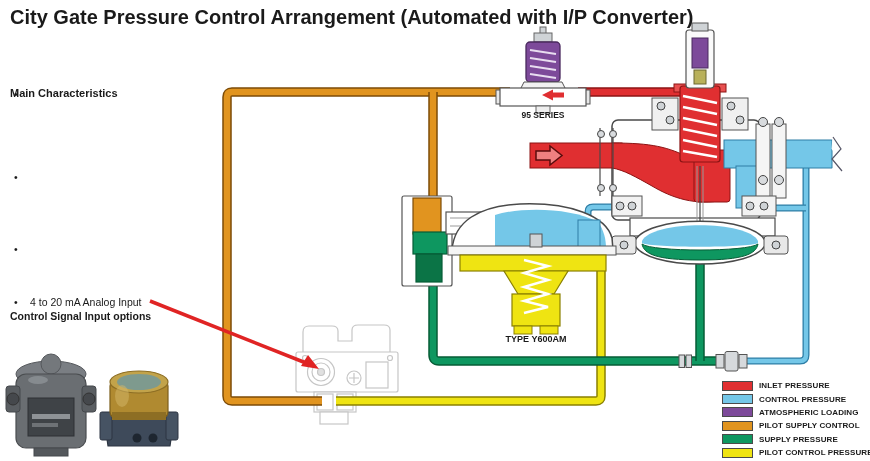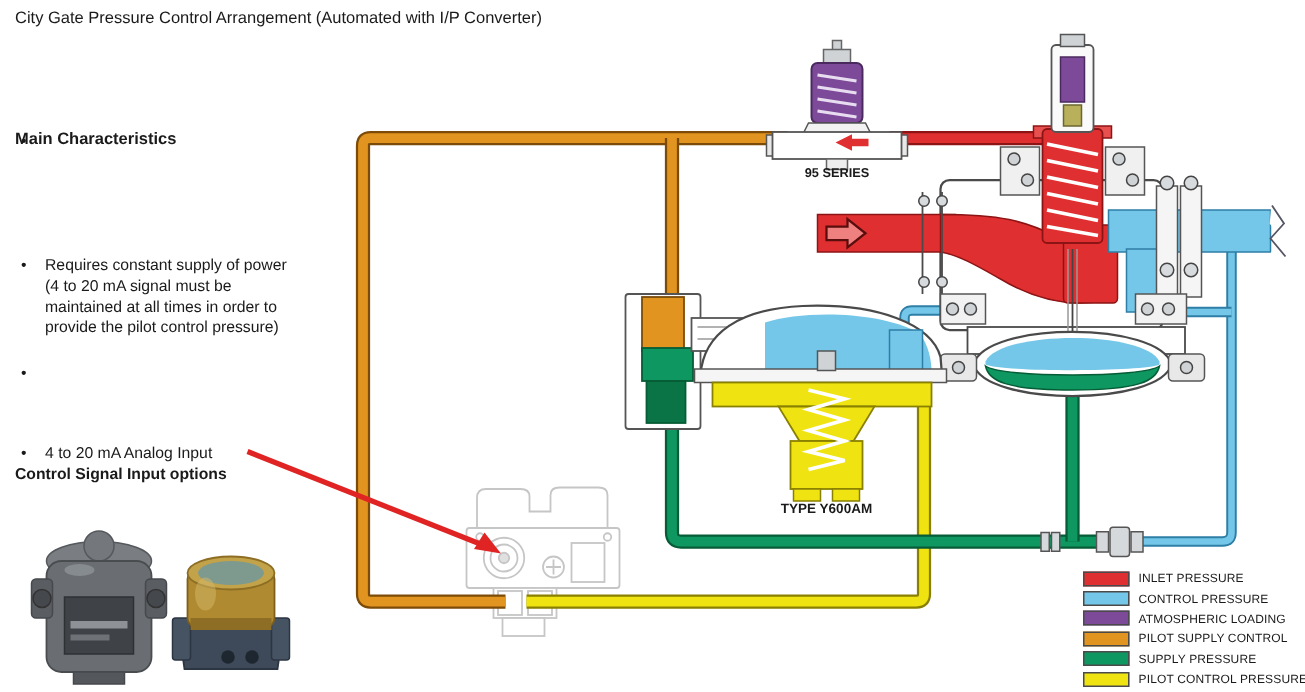--- a/index.html
+++ b/index.html
@@ -1,29 +1,29 @@
 <!DOCTYPE html>
 <html style="--inlet: #e02f31; --outlet: #74c7e8; --atmospheric: #7d4a9a; --pilot_supply: #e1941f; --loading: #0e9760; --pilot_control: #efe412;"><head>
 <meta charset="utf-8">
 <style>
   html,body{margin:0;padding:0;background:#fff;}
   body{width:870px;height:461px;position:relative;overflow:hidden;
        font-family:"Liberation Sans",sans-serif;color:#1a1a1a;}
   .abs{position:absolute;}
-  #title{left:10px;top:6px;font-size:11px;font-weight:normal;white-space:nowrap;}
+  #title{left:10px;top:6px;font-size:20px;font-weight:bold;white-space:nowrap;}
   .side-head{font-size:11px;font-weight:bold;margin-top:29px;}
   .bullet{display:flex;font-size:10.5px;line-height:13.8px;width:182px;}
   .bullet .dot{width:16px;flex:none;padding-left:4px;}
-  #svgwrap{left:0;top:0;width:771px;height:461px;padding-left:15px;}
+  #svgwrap{left:0;top:0;width:771px;height:461px;}
   svg{display:block;}
   svg text{font-family:"Liberation Sans",sans-serif;font-weight:bold;fill:#1a1a1a;}
   .legend{left:722px;top:379px;}
   .legend-row{display:flex;align-items:center;height:13.4px;}
   .swatch{width:29px;height:8px;border:1.5px solid #4a4a4a;flex:none;}
-  .legend-label{font-size:8px;font-weight:normal;margin-left:6px;white-space:nowrap;letter-spacing:.1px;}
+  .legend-label{font-size:8px;font-weight:bold;margin-left:6px;white-space:nowrap;letter-spacing:.1px;}
 </style>
 </head>
 <body>
 
 <div id="svgwrap" class="abs">
 <svg width="870" height="461" viewBox="0 0 870 461" xmlns="http://www.w3.org/2000/svg">
 
   <g stroke="#c6c6c6" fill="#ffffff" stroke-width="1.2">
     <path d="M303,352 L303,332 Q303,326 309,326 L332,326 Q338,326 338,331 L338,341 L352,341 L352,330 Q352,325 358,325 L384,325 Q390,325 390,330 L390,352"></path>
     <rect x="296" y="352" width="102" height="40" rx="2"></rect>
@@ -241,21 +241,20 @@
 
 <div id="title" class="abs">City Gate Pressure Control Arrangement (Automated with I/P Converter)</div>
 
 <div class="abs side-head" style="left:10px;top:58px;">Main Characteristics</div>
 
 <div class="abs bullet" style="left:10px;top:88px;">
   <span class="dot">•</span>
 </div>
 <div class="abs bullet" style="left:10px;top:171px;">
   <span class="dot">•</span>
-  <span>Requires constant supply of power (4 to 20 mA signal must be maintained at all times in order to provide the pilot control pressure)</span>
 </div>
 <div class="abs bullet" style="left:10px;top:243px;">
   <span class="dot">•</span>
 </div>
 
 <div class="abs side-head" style="left:10px;top:281px;font-size:10.5px;">Control Signal Input options</div>
 <div class="abs bullet" style="left:10px;top:296px;">
   <span class="dot">•</span>
   <span>4 to 20 mA Analog Input</span>
 </div>

